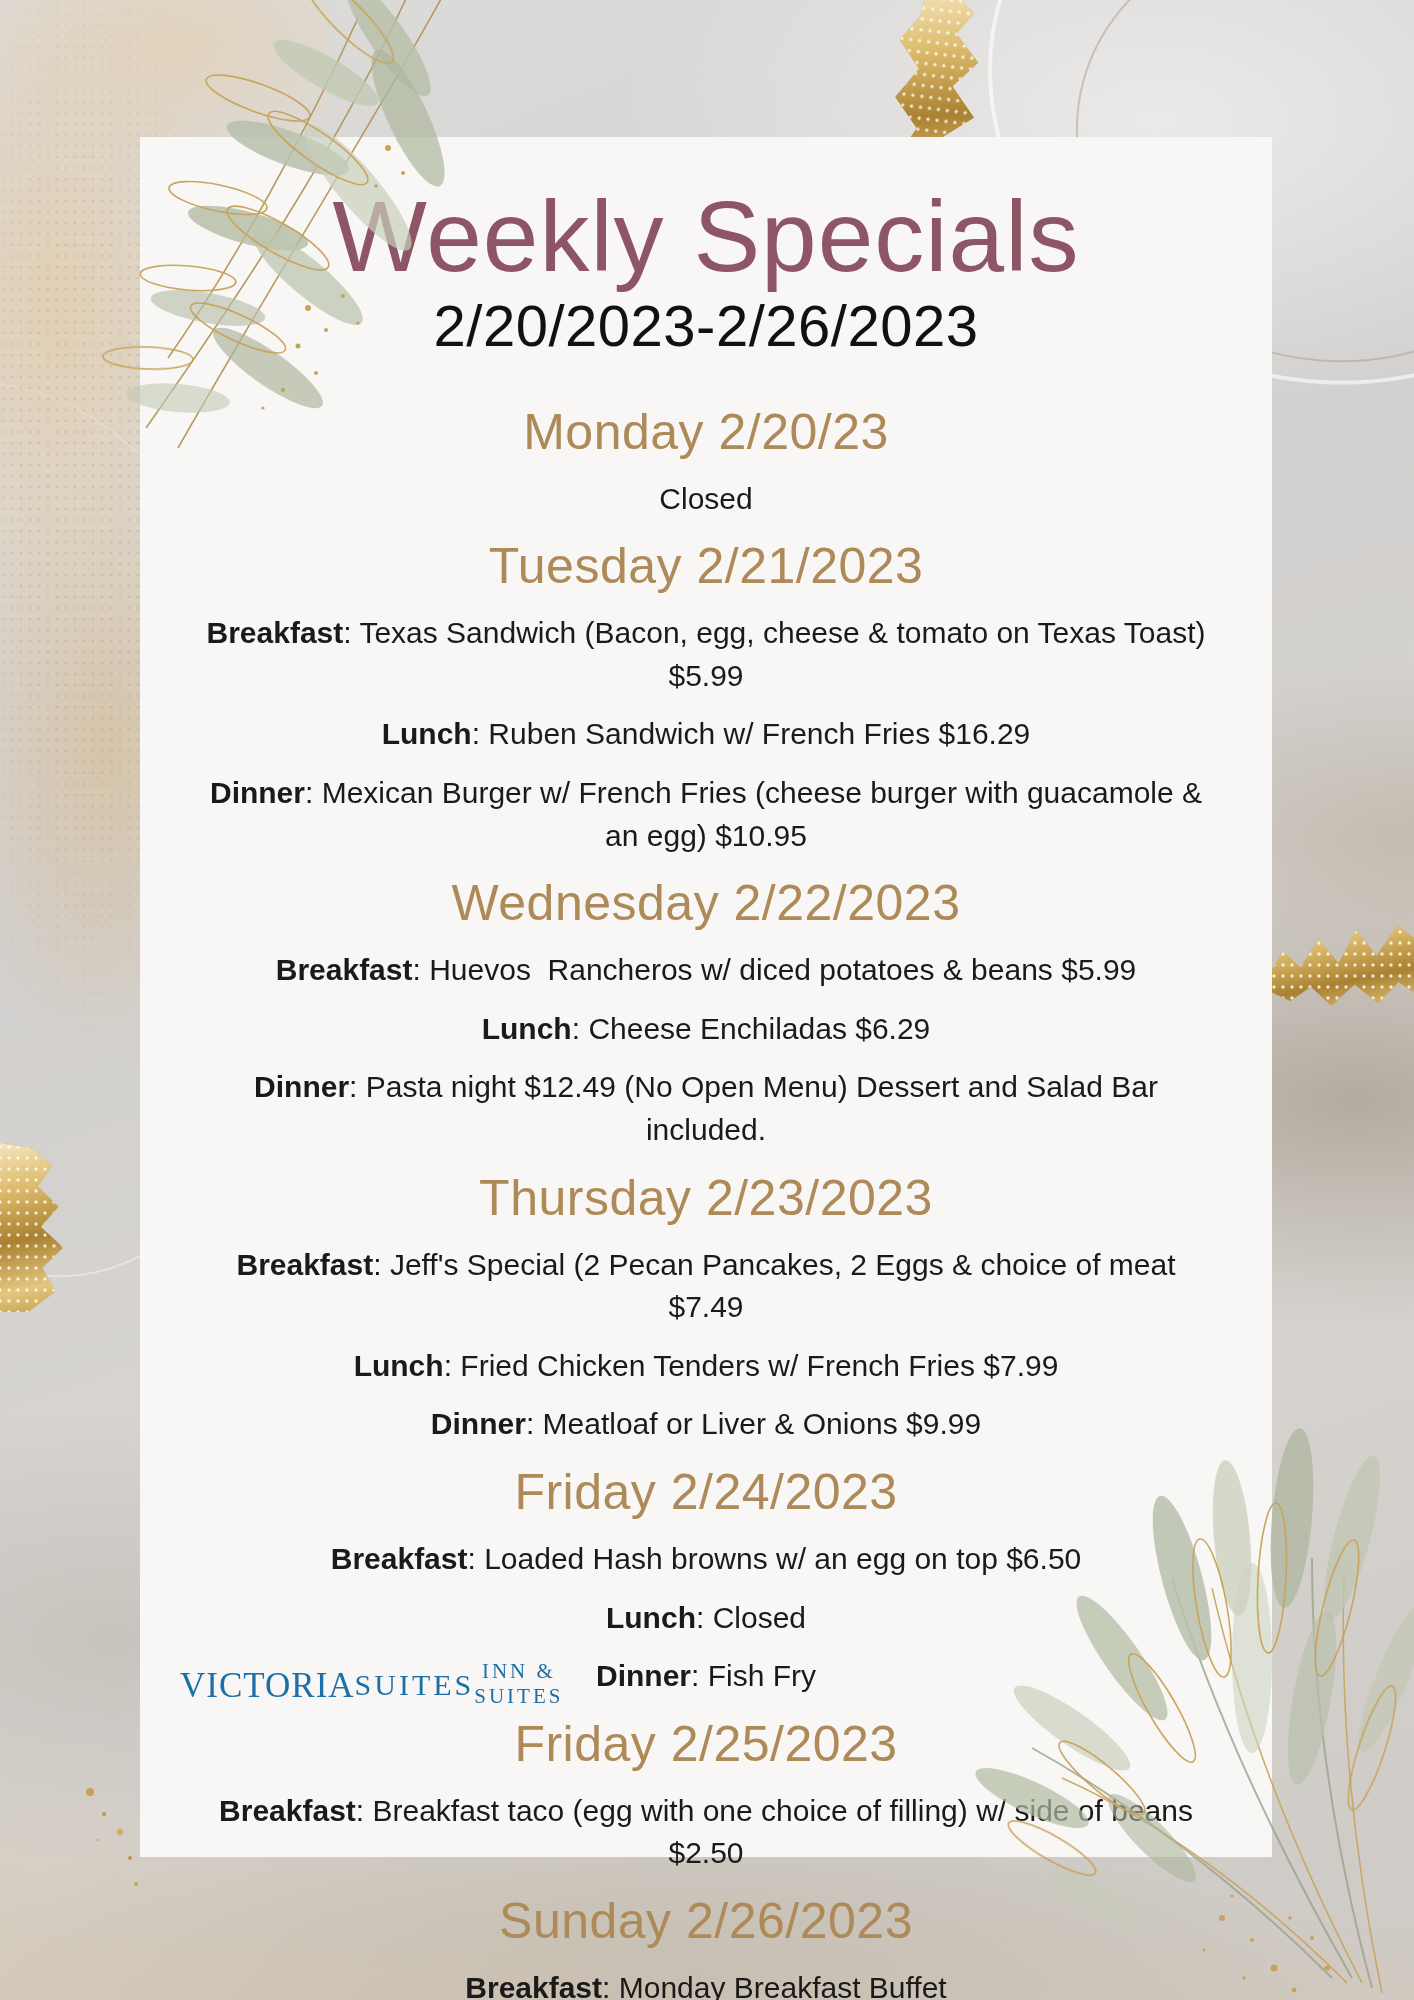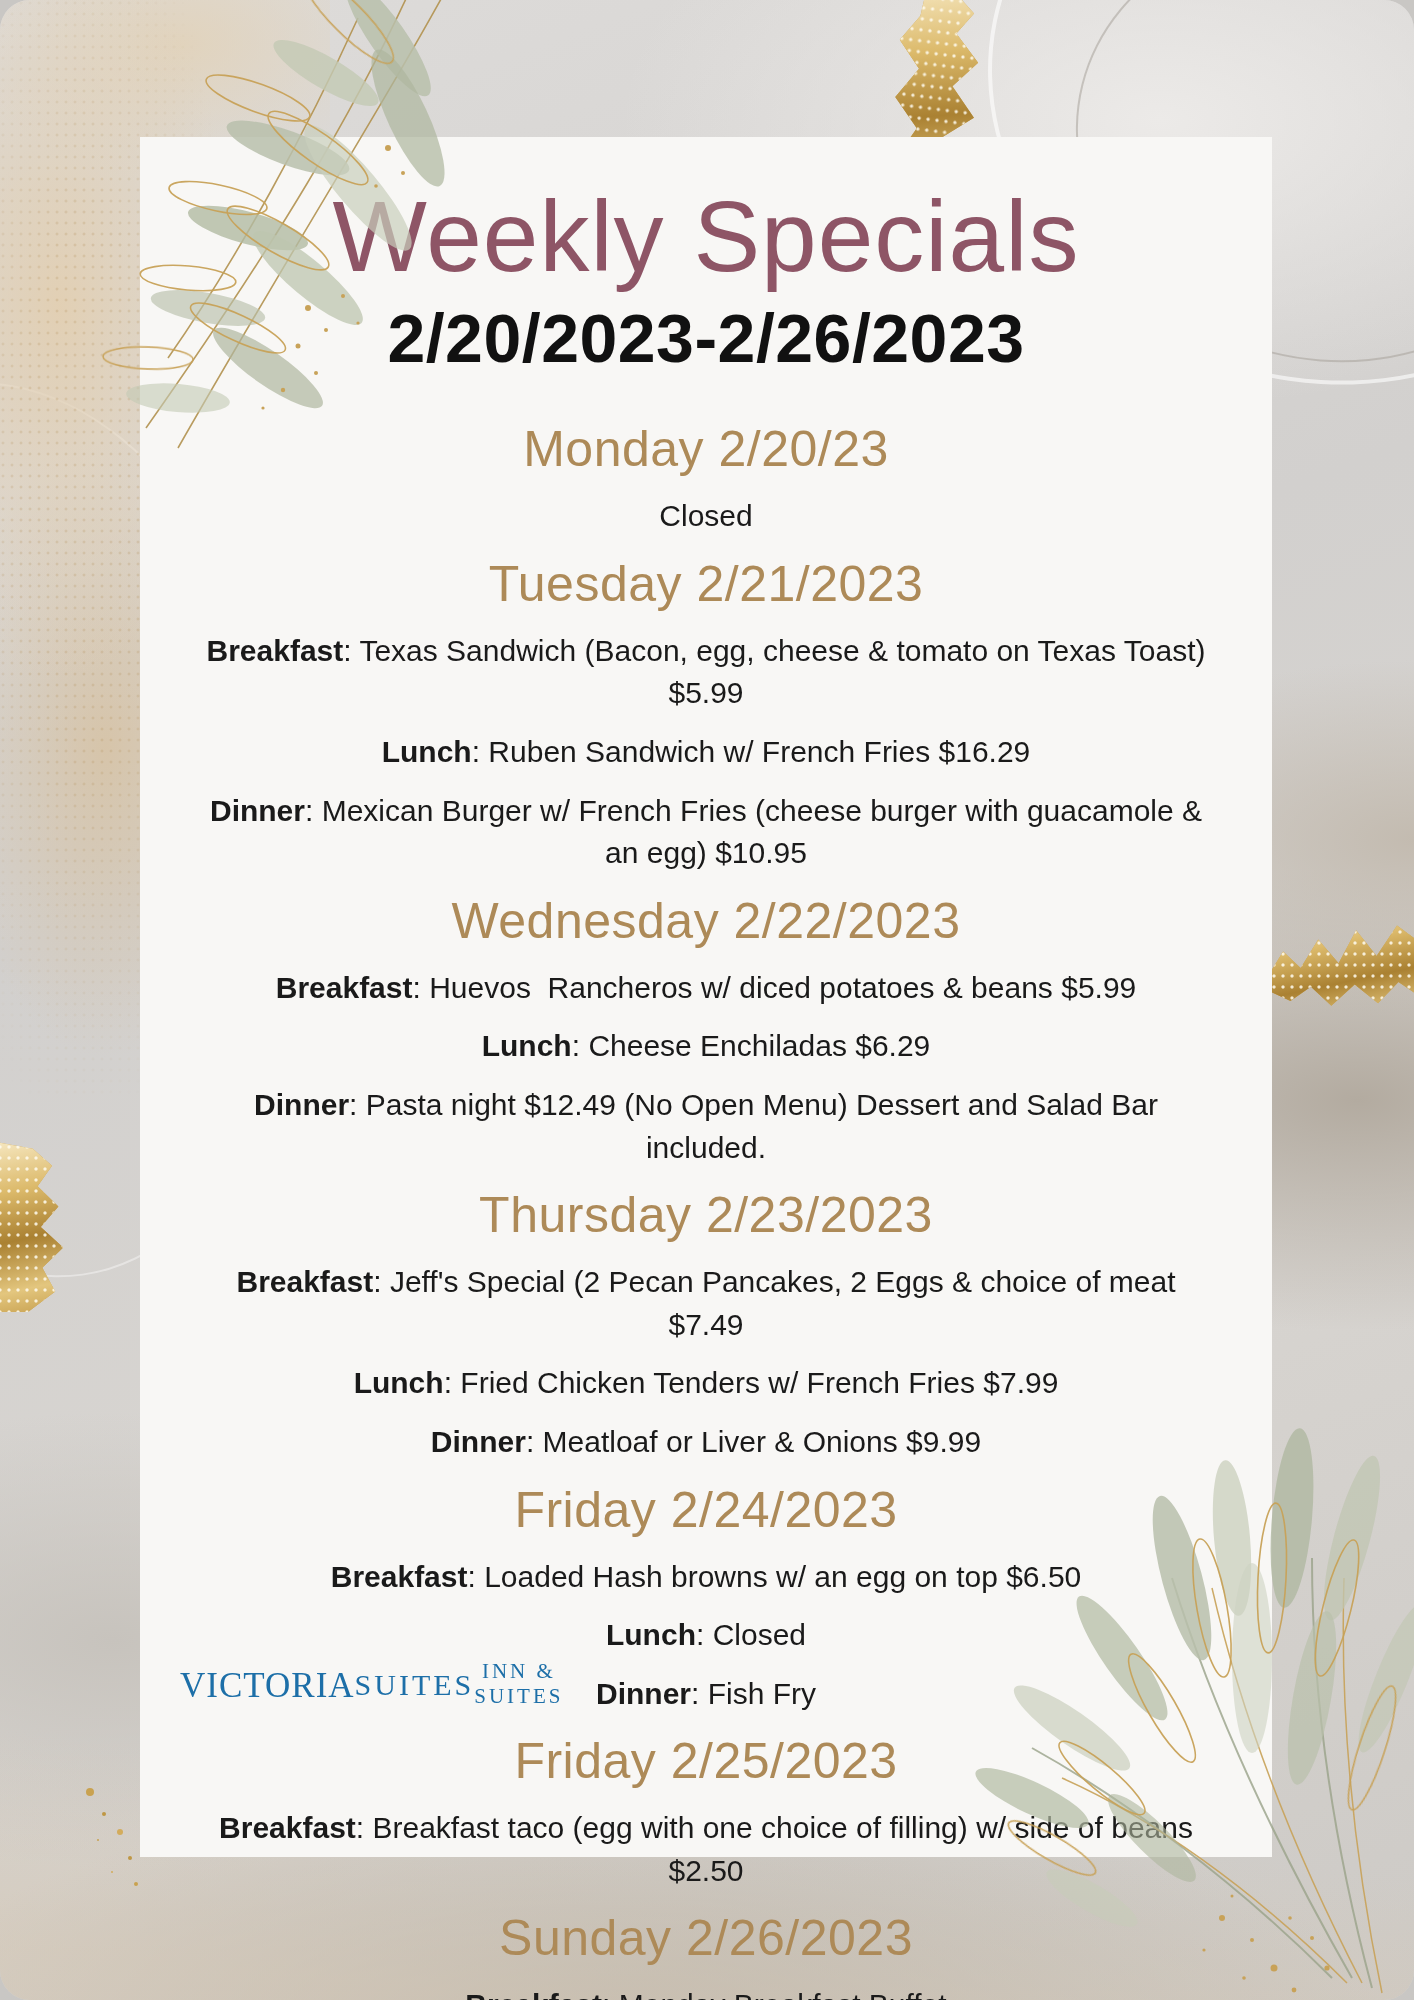--- a/index.html
+++ b/index.html
@@ -1,20 +1,19 @@
 <!DOCTYPE html>
 <html style="--title: #8e5566; --date: #111111; --day-heading: #ad8a58; --body-text: #1a1a1a; --card-background: #f8f7f5; --logo-blue: #1d6fa8; --logo-sun-orange: #f0a23c; --gold-foil: #c9a250; --leaf-sage: #b7bfa9;"><head>
 <meta charset="utf-8">
 <style>
   html,body{margin:0;padding:0;background:#c9c7c4;}
   *{box-sizing:border-box;}
   #canvas{
     position:relative;width:1414px;height:2000px;overflow:hidden;
     font-family:"Liberation Sans",sans-serif;
-    border-radius:30px;
   }
   
   .bg{
     position:absolute;inset:0;
     background-color:#d6d4d2;
     background-image:
       radial-gradient(ellipse 900px 480px at 82% 6%, #eceae8 0%, rgba(236,234,232,0) 60%),
       radial-gradient(ellipse 620px 300px at 100% 42%, #c3bbb0 0%, rgba(195,187,176,0) 60%),
       radial-gradient(ellipse 900px 420px at 96% 55%, #b3aba0 0%, rgba(179,171,160,0) 55%),
       radial-gradient(ellipse 700px 500px at 0% 22%, #dcd9d6 0%, rgba(220,217,214,0) 60%),
@@ -76,21 +75,21 @@
     position:absolute;left:140px;top:137px;width:1132px;height:1720px;
     background:var(--card-background,#f8f7f5);
     padding:44px 58px 0;
     text-align:center;
   }
   .title{
     margin:0;font-size:100px;line-height:1.1;font-weight:400;
     color:var(--title,#8e5566);letter-spacing:1px;
   }
   .date-range{
-    margin-top:8px;font-size:68px;line-height:1.15;font-weight:700;
+    margin-top:2px;font-size:58px;line-height:1.15;font-weight:400;
     color:var(--date,#111111);letter-spacing:.5px;
   }
   .day-heading{
     margin-top:16px;margin-bottom:5px;font-size:50px;line-height:1.2;font-weight:400;
     color:var(--day-heading,#ad8a58);letter-spacing:.5px;
   }
   .day-section:first-child .day-heading{margin-top:42px;}
   .menu-line{
     font-size:30px;line-height:1.42;color:var(--body-text,#1a1a1a);
     max-width:1020px;margin:16px auto;

